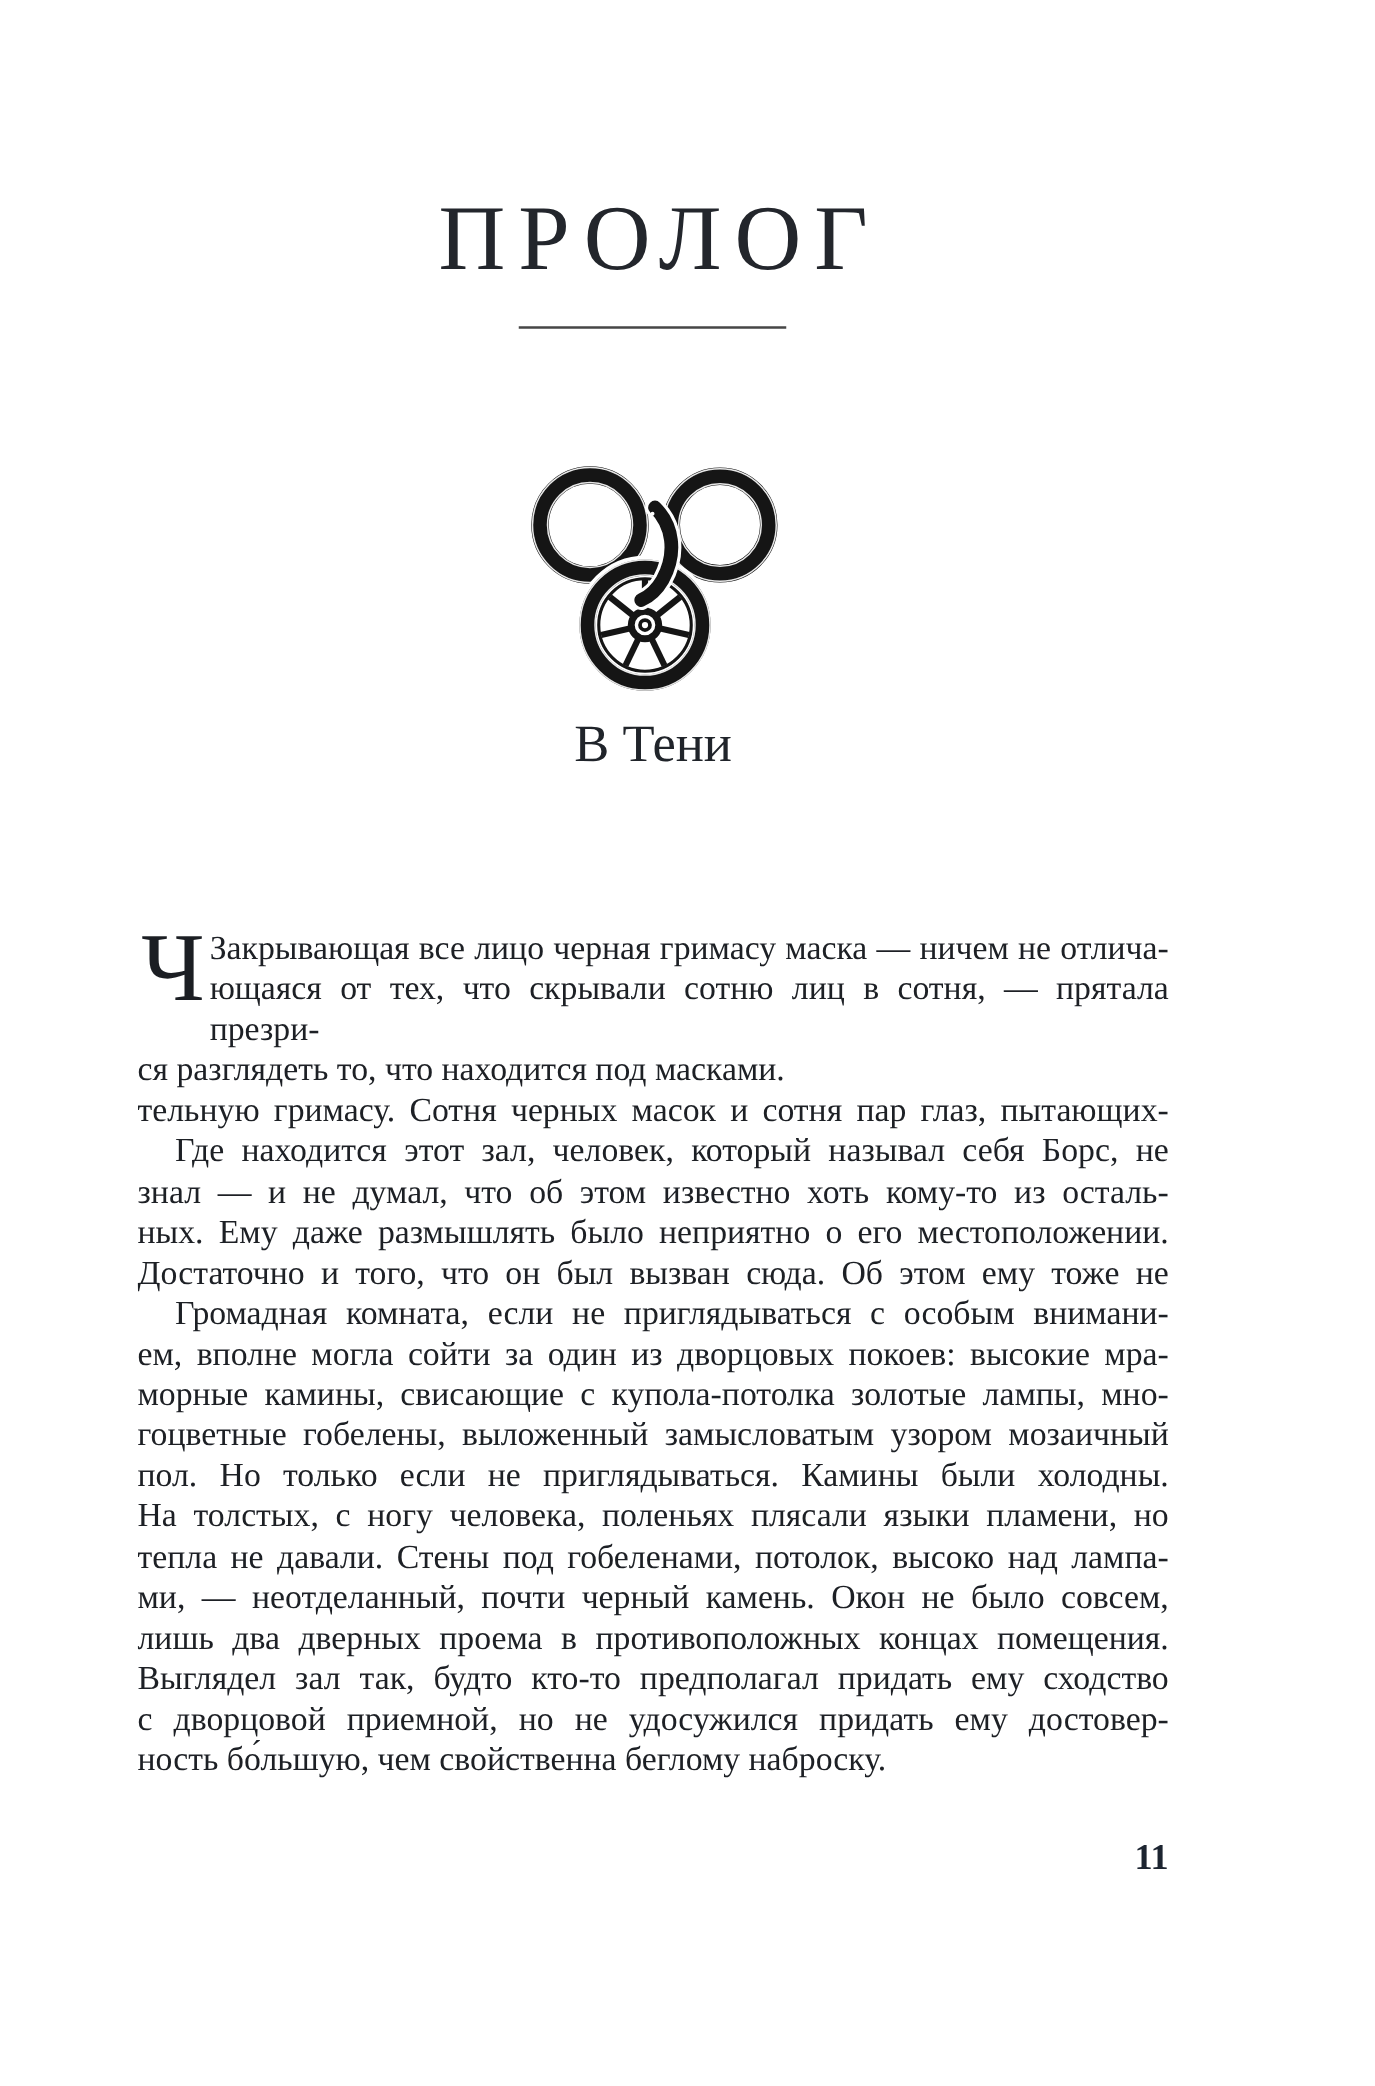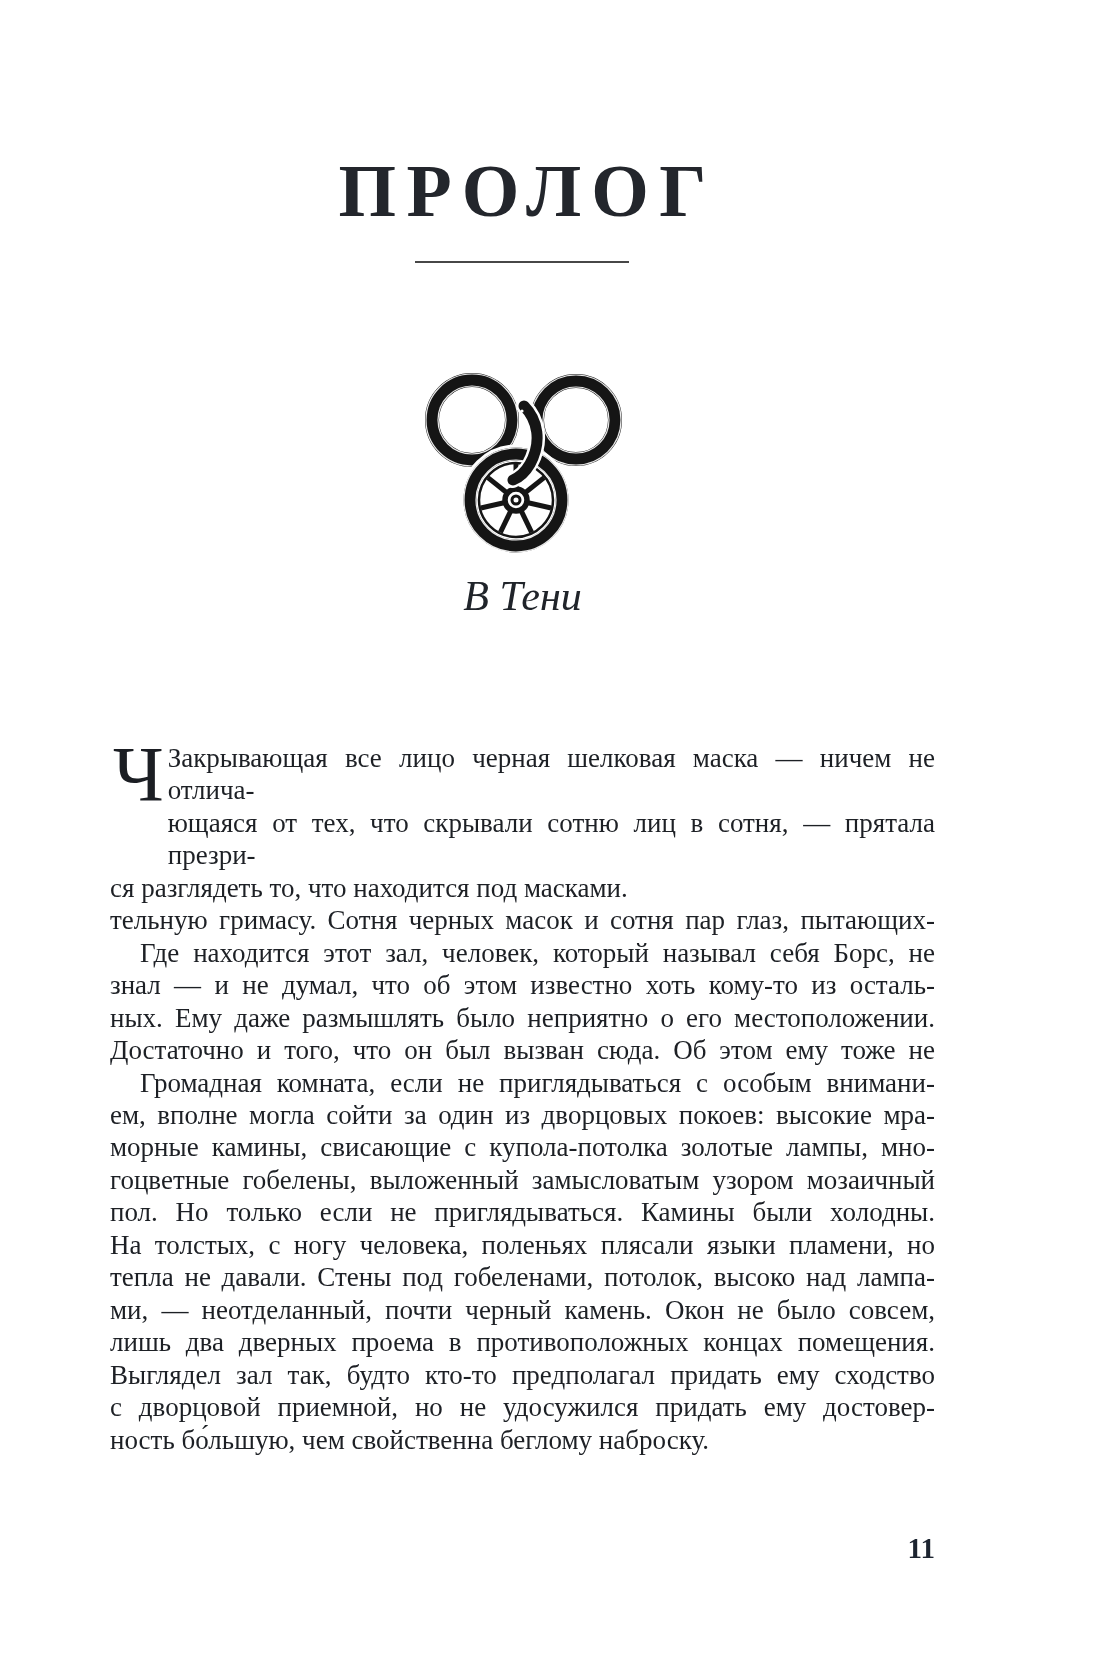--- a/index.html
+++ b/index.html
@@ -17,21 +17,21 @@
     overflow: hidden;
   }
   .title {
     position: absolute;
     top: 154px;
     left: 110px;
     width: 825px;
     margin: 0;
     text-align: center;
     font-size: 74px;
-    font-weight: bold;
+    font-weight: normal;
     line-height: 1;
     letter-spacing: 0.14em;
     text-indent: 0.14em;
     color: #23262c;
   }
   .rule {
     position: absolute;
     top: 261px;
     left: 415px;
     width: 214px;
@@ -46,21 +46,20 @@
     height: 185px;
   }
   .emblem svg { display: block; width: 205px; height: 185px; }
   .chapter {
     position: absolute;
     top: 573px;
     left: 110px;
     width: 825px;
     text-align: center;
     font-size: 42px;
-    font-style: italic;
     line-height: 1.1;
     color: #20242a;
   }
   .body-text {
     position: absolute;
     top: 742px;
     left: 110px;
     width: 825px;
     font-size: 27px;
     line-height: 32.45px;
@@ -78,21 +77,21 @@
   .dropcap {
     float: left;
     font-size: 78px;
     line-height: 62px;
     height: 64px;
     margin: 1px 4px 0 3px;
     color: #1b1e23;
   }
   .pagenum {
     position: absolute;
-    top: 1532px;
+    top: 1470px;
     left: 110px;
     width: 825px;
     text-align: right;
     font-size: 29px;
     font-weight: bold;
     color: #1c2430;
   }
 </style>
 </head>
 <body>
@@ -141,21 +140,21 @@
         <circle cx="102" cy="41" r="1.6" fill="#ffffff" stroke="none"></circle>
       </g>
     </svg>
   </div>
 
   <div class="chapter">В Тени</div>
 
   <div class="body-text">
       <div class="para">
         <span class="dropcap">Ч</span>
-        <div class="line">Закрывающая все лицо черная шелковая маска — ничем не отлича-</div>
+        <div class="line">Закрывающая все лицо черная гримасу маска — ничем не отлича-</div>
         <div class="line">ющаяся от тех, что скрывали сотню лиц в сотня, — прятала презри-</div>
         <div class="line last">ся разглядеть то, что находится под масками.</div>
         <div class="line">тельную гримасу. Сотня черных масок и сотня пар глаз, пытающих-</div>
       </div>
       <div class="para">
         <div class="line indent">Где находится этот зал, человек, который называл себя Борс, не</div>
         <div class="line">знал — и не думал, что об этом известно хоть кому-то из осталь-</div>
         <div class="line">ных. Ему даже размышлять было неприятно о его местоположении.</div>
         <div class="line">Достаточно и того, что он был вызван сюда. Об этом ему тоже не</div>
       </div>

